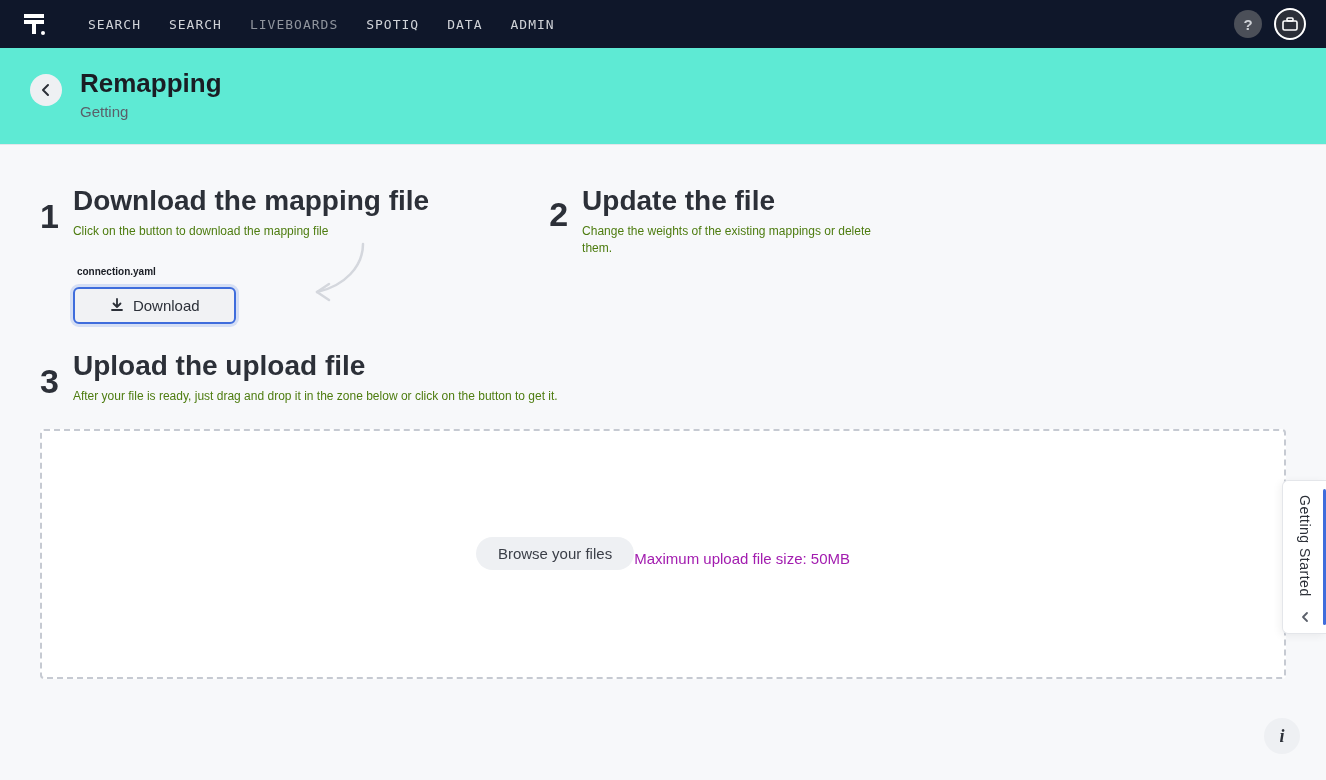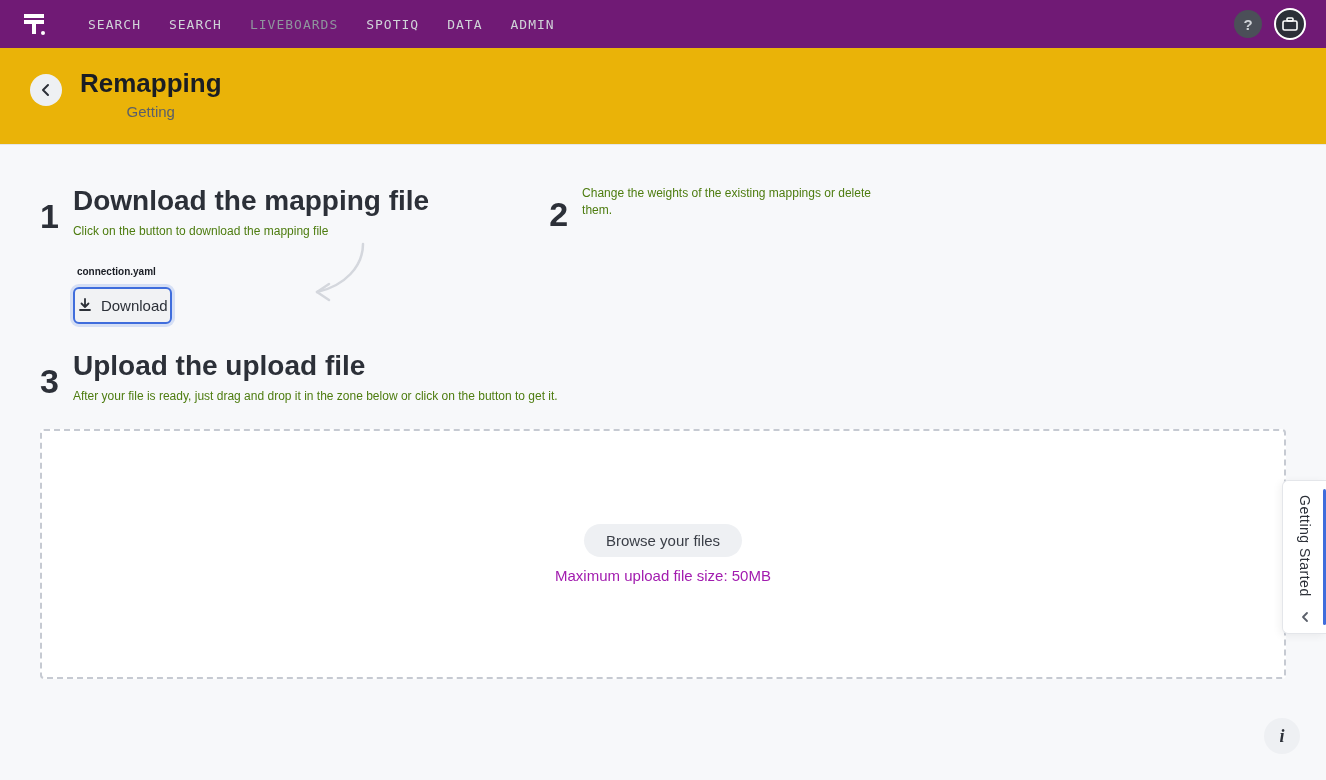--- a/index.html
+++ b/index.html
@@ -1,59 +1,59 @@
 <!DOCTYPE html>
 <html><head>
 <meta charset="utf-8">
 <style>
   * { box-sizing: border-box; margin: 0; padding: 0; }
   html, body { width: 1326px; height: 780px; font-family: -apple-system, "Segoe UI", Helvetica, Arial, sans-serif; background: #fff; color: #2c3038; }
   body { position: relative; overflow: hidden; }
 
   
-  .topbar { height: 48px; background: #701a75; display: flex; align-items: center; padding: 0 20px; }
+  .topbar { height: 48px; background: #0f172a; display: flex; align-items: center; padding: 0 20px; }
   .logo { width: 28px; height: 28px; display: flex; align-items: center; justify-content: center; margin-right: 40px; }
   .logo svg { display: block; }
   .nav-links { display: flex; gap: 28px; }
   .nav-link { font-family: ui-monospace, "SFMono-Regular", Menlo, Consolas, monospace; font-size: 13px; letter-spacing: 1px; color: #d0d3d8; cursor: pointer; }
   .nav-link.active { color: #8f949d; }
   .topbar-right { margin-left: auto; display: flex; align-items: center; gap: 12px; }
   .help-btn { width: 28px; height: 28px; border-radius: 50%; background: #4b4f58; color: #d0d3d8; display: flex; align-items: center; justify-content: center; font-size: 15px; font-weight: 600; cursor: pointer; }
   .profile-btn { width: 32px; height: 32px; border-radius: 50%; border: 2px solid #fff; display: flex; align-items: center; justify-content: center; cursor: pointer; background: #2c2f38; }
   .profile-btn svg { display: block; }
 
   
-  .page-header { background: #eab308; border-bottom: 1px solid #e4e6ea; padding: 20px 30px 24px; display: flex; align-items: flex-start; gap: 18px; text-align: center; }
+  .page-header { background: #5eead4; border-bottom: 1px solid #e4e6ea; padding: 20px 30px 24px; display: flex; align-items: flex-start; gap: 18px; }
   .back-btn { width: 32px; height: 32px; border-radius: 50%; background: #eef0f3; display: flex; align-items: center; justify-content: center; cursor: pointer; margin-top: 6px; }
   .page-title { font-size: 26px; font-weight: 700; color: #1a1d24; }
   .page-subtitle { font-size: 15px; color: #5a5f6a; margin-top: 4px; }
 
   
   .content { background: #f7f8fa; padding: 40px 40px 40px 40px; height: calc(780px - 48px - 94px); overflow-y: auto; }
   .steps-row { display: flex; gap: 80px; align-items: flex-start; }
   .step { display: flex; gap: 14px; align-items: flex-start; flex: 0 0 auto; }
   .step-num { font-size: 34px; font-weight: 700; color: #2c3038; line-height: 1; margin-top: 14px; }
   .step-body { max-width: 520px; }
   .step-title { font-size: 28px; font-weight: 700; color: #2c3038; margin-bottom: 6px; }
   .step-desc { font-size: 12px; color: #4d7c0f; line-height: 1.4; }
 
   .step2 .step-num { margin-top: 12px; }
   .step2 { margin-left: 40px; }
 
   .file-row { margin-top: 26px; margin-left: 0; position: relative; }
   .file-name { font-size: 10px; font-weight: 700; color: #1a1d24; margin-bottom: 10px; margin-left: 4px; }
-  .download-btn { display: inline-flex; align-items: flex-start; gap: 8px; padding: 8px 2px; border-radius: 6px; background: #f1f2f4; border: 2px solid #3f6ddc; box-shadow: 0 0 0 3px rgba(63,109,220,0.18); font-size: 15px; color: #2c3038; cursor: pointer; }
+  .download-btn { display: inline-flex; align-items: flex-start; gap: 8px; padding: 8px 34px; border-radius: 6px; background: #f1f2f4; border: 2px solid #3f6ddc; box-shadow: 0 0 0 3px rgba(63,109,220,0.18); font-size: 15px; color: #2c3038; cursor: pointer; }
   .download-btn svg { display: block; }
 
   .arrow-svg { position: absolute; left: 230px; top: -30px; pointer-events: none; }
 
   .step3 { margin-top: 26px; }
   .step3 .step-body { max-width: 560px; }
 
-  .dropzone { margin-top: 24px; border: 2px dashed #c6cad2; border-radius: 4px; height: 250px; background: #fff; display: flex; flex-direction: column; align-items: center; justify-content: center; cursor: pointer; }
+  .dropzone { margin-top: 24px; border: 2px dashed #c6cad2; border-radius: 4px; height: 250px; background: #fff; display: flex; flex-direction: row; align-items: center; justify-content: center; cursor: pointer; }
   .browse-btn { padding: 8px 22px; border-radius: 20px; background: #eef0f3; font-size: 15px; color: #3a3e47; cursor: pointer; }
   .upload-hint { margin-top: 10px; font-size: 15px; color: #a21caf; }
 
   
   .gs-tab { position: absolute; right: 0; top: 480px; width: 44px; background: #fff; border: 1px solid #e4e6ea; border-right: none; border-radius: 6px 0 0 6px; box-shadow: -2px 2px 8px rgba(0,0,0,0.06); padding: 14px 0 10px; display: flex; flex-direction: column; align-items: center; cursor: pointer; }
   .gs-tab::before { content:""; position:absolute; top:8px; bottom:8px; right:0; width:3px; background:#3f6ddc; border-radius:2px; }
   .gs-label { writing-mode: vertical-rl; font-size: 14px; color: #2c3038; white-space: nowrap; letter-spacing: 0.5px; }
   .gs-chevron { margin-top: 14px; color: #5a5f6a; }
   .gs-chevron svg { display:block; }
 
@@ -127,20 +127,21 @@
             </svg>
             <span>Download</span>
           </div>
         </div>
       </div>
     </div>
 
     <div class="step step2">
       <div class="step-num">2</div>
       <div class="step-body" style="max-width:300px;">
+        <div class="step-title">Update the file</div>
         <div class="step-desc">Change the weights of the existing mappings or delete them.</div>
       </div>
     </div>
   </div>
 
   <div class="step step3">
     <div class="step-num">3</div>
     <div class="step-body">
       <div class="step-title">Upload the upload file</div>
       <div class="step-desc">After your file is ready, just drag and drop it in the zone below or click on the button to get it.</div>

